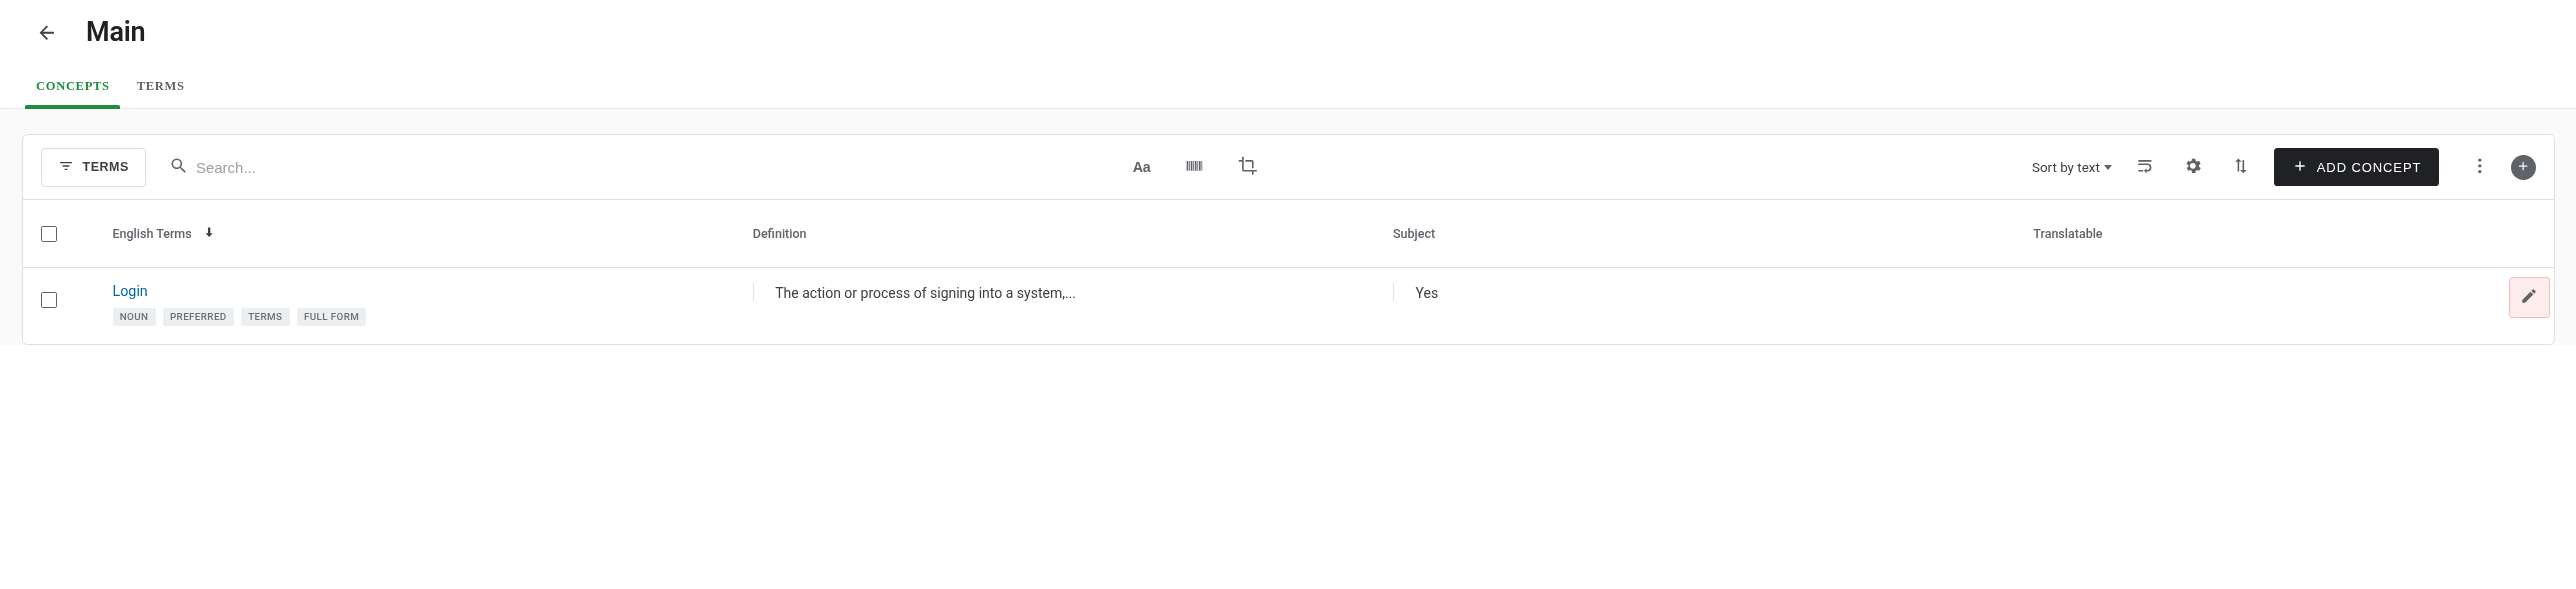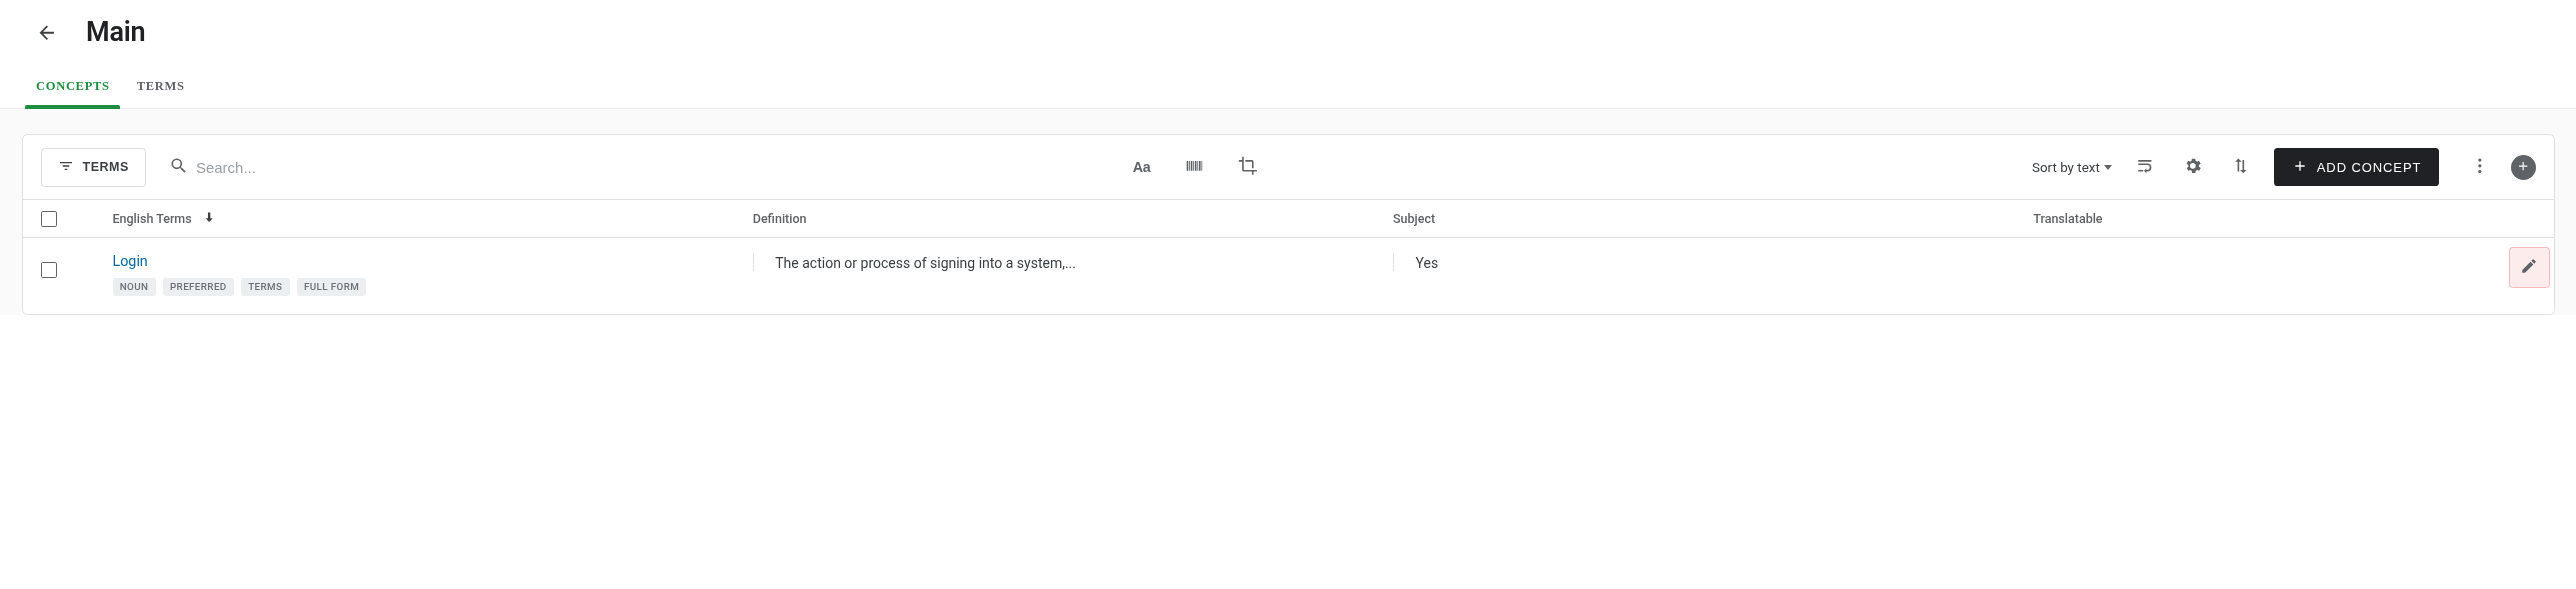--- a/index.html
+++ b/index.html
@@ -29,21 +29,21 @@
   .aa { font-weight:600; color:#5f6368; font-size:14.3px; letter-spacing:-0.4px; }
   .sort-row { display:flex; align-items:center; gap:18px; margin-left: 36px;}
   .sort-label { font-size:13.4px; color:#3c4043; display:flex; align-items:center; gap:4px; cursor:pointer;text-align:center;}
   .caret-down { width:0; height:0; border-left:4.5px solid transparent; border-right:4.5px solid transparent; border-top:5.4px solid #5f6368; }
   .add-btn { display:flex; align-items:center; gap:9px; background:#202124; color:#fff; border:none; border-radius:3.6px; padding:9.8px 18px; font-size:13px; font-weight:400; letter-spacing:0.9px; cursor:pointer; }
   .add-btn svg { width:16px; height:16px; fill:#fff; }
   .rt-icons { display:flex; align-items:center; gap:16px; margin-left:7.2px; }
   .circle-btn { width:25px; height:25px; border-radius:50%; background:#5f6368; display:flex; align-items:center; justify-content:center; cursor:pointer; border:none; }
   .circle-btn svg { width:14.3px; height:14.3px; fill:#fff; }
 
-  .table-head { display:grid; grid-template-columns: 72px 1fr 1fr 1fr 0.7fr 54px; align-items:center; padding: 10px 18px; border-top:0.9px solid #e0e0e0; border-bottom:0.9px solid #e0e0e0; font-size:12.5px; color:#5f6368; }
+  .table-head { display:grid; grid-template-columns: 72px 1fr 1fr 1fr 0.7fr 54px; align-items:center; padding: 25px 18px; border-top:0.9px solid #e0e0e0; border-bottom:0.9px solid #e0e0e0; font-size:12.5px; color:#5f6368; }
   .th { display:flex; align-items:center; gap:10.7px; font-weight:500; }
   .cb { width:16px; height:16px; border:1.8px solid #5f6368; border-radius:1.8px; display:inline-block; cursor:pointer; }
   .sort-arrow svg { width:14.3px; height:14.3px; fill:#3c4043; }
 
   .table-body { position: relative; }
   .row { display:grid; grid-template-columns: 72px 1fr 1fr 1fr 0.7fr 54px; align-items:flex-start; padding: 14.3px 18px 18px 18px; font-size:14px; color:#202124; }
   .cell-terms { display:flex; flex-direction:column; gap:9px; }
   .term-name { font-size:14.3px; color:#0369a1; }
   .tags { display:flex; flex-wrap:wrap; gap:7.2px; }
   .tag { background:#eceff1; color:#6b7075; font-size:9.8px; font-weight:500; letter-spacing:0.4px; padding:3.6px 7.2px; border-radius:2.7px; }

